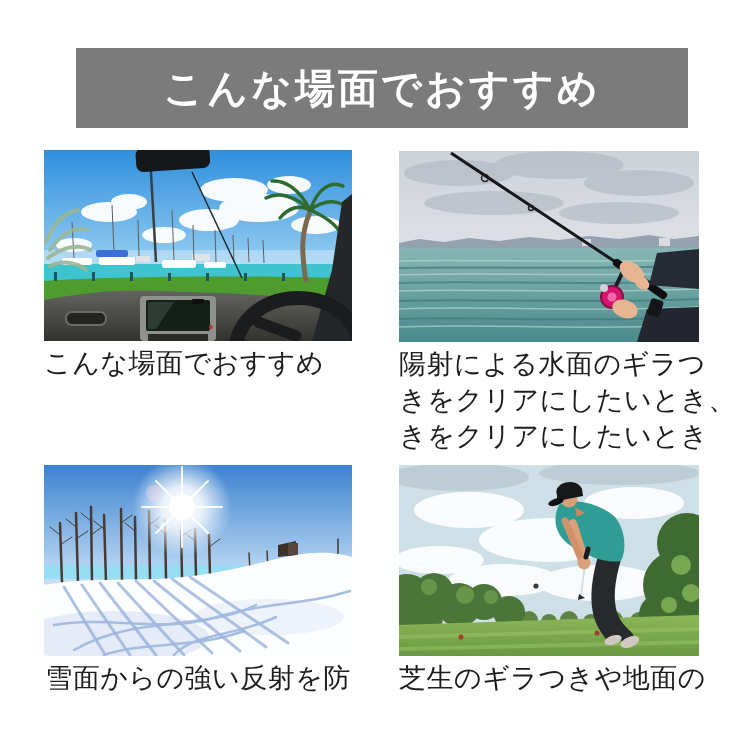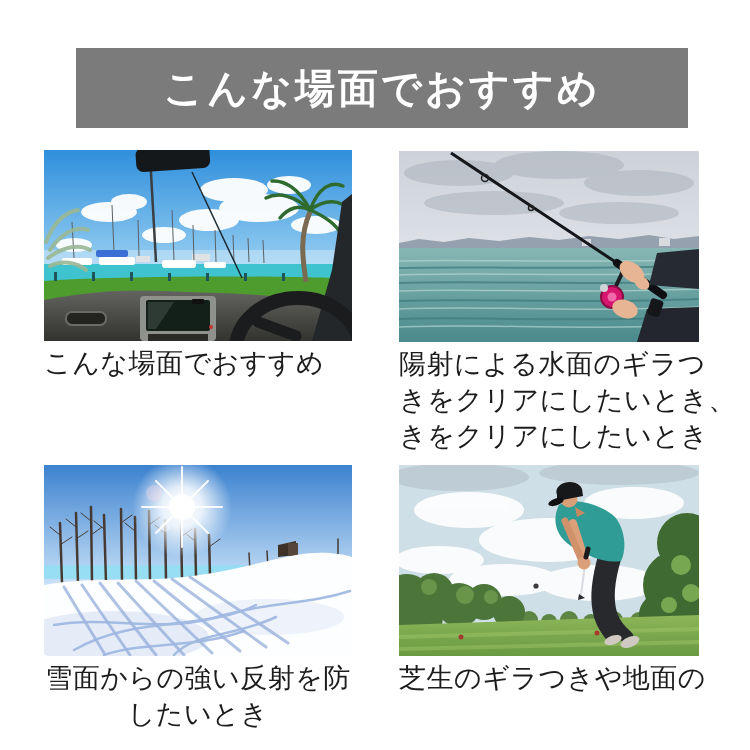--- a/index.html
+++ b/index.html
@@ -266,21 +266,20 @@
       </g>
       <g stroke="#9db6e0" stroke-width="2.5" fill="none" opacity="0.9" stroke-linecap="round">
         <path d="M30,185 C90,150 160,166 212,140"></path>
         <path d="M10,160 C70,150 120,170 180,150 C230,136 262,140 306,126"></path>
         <path d="M130,190 C150,168 190,172 232,152"></path>
         <path d="M60,190 C100,176 150,184 200,166"></path>
       </g>
     </svg>
     <figcaption class="caption">
       <div class="cap-line">雪面からの強い反射を防</div>
-      <div class="cap-line">したいとき</div>
     </figcaption>
   </figure>
 
   <figure class="card card-4">
     <svg class="photo" width="300" height="191" viewBox="0 0 300 191">
       <defs>
         <linearGradient id="grass4" x1="0" y1="0" x2="0" y2="1">
           <stop offset="0" stop-color="#8cb658"></stop>
             <stop offset="1" stop-color="#699942"></stop>
         </linearGradient>

